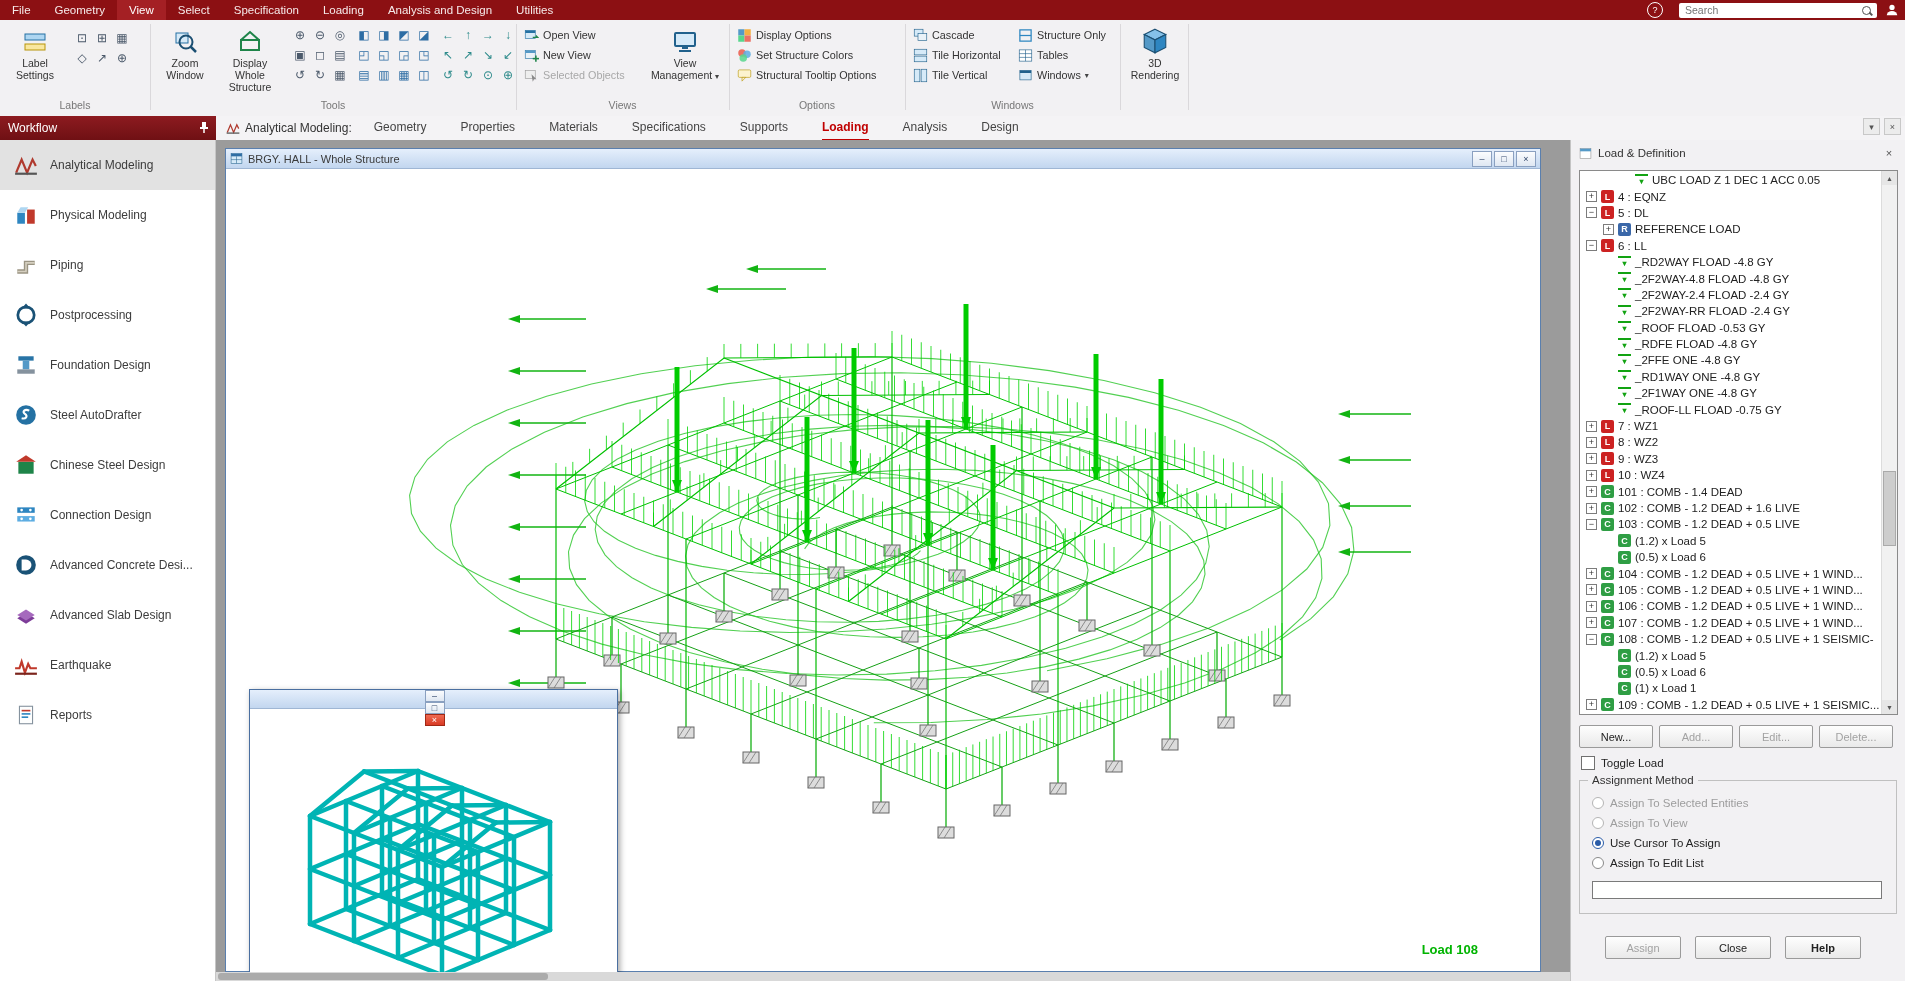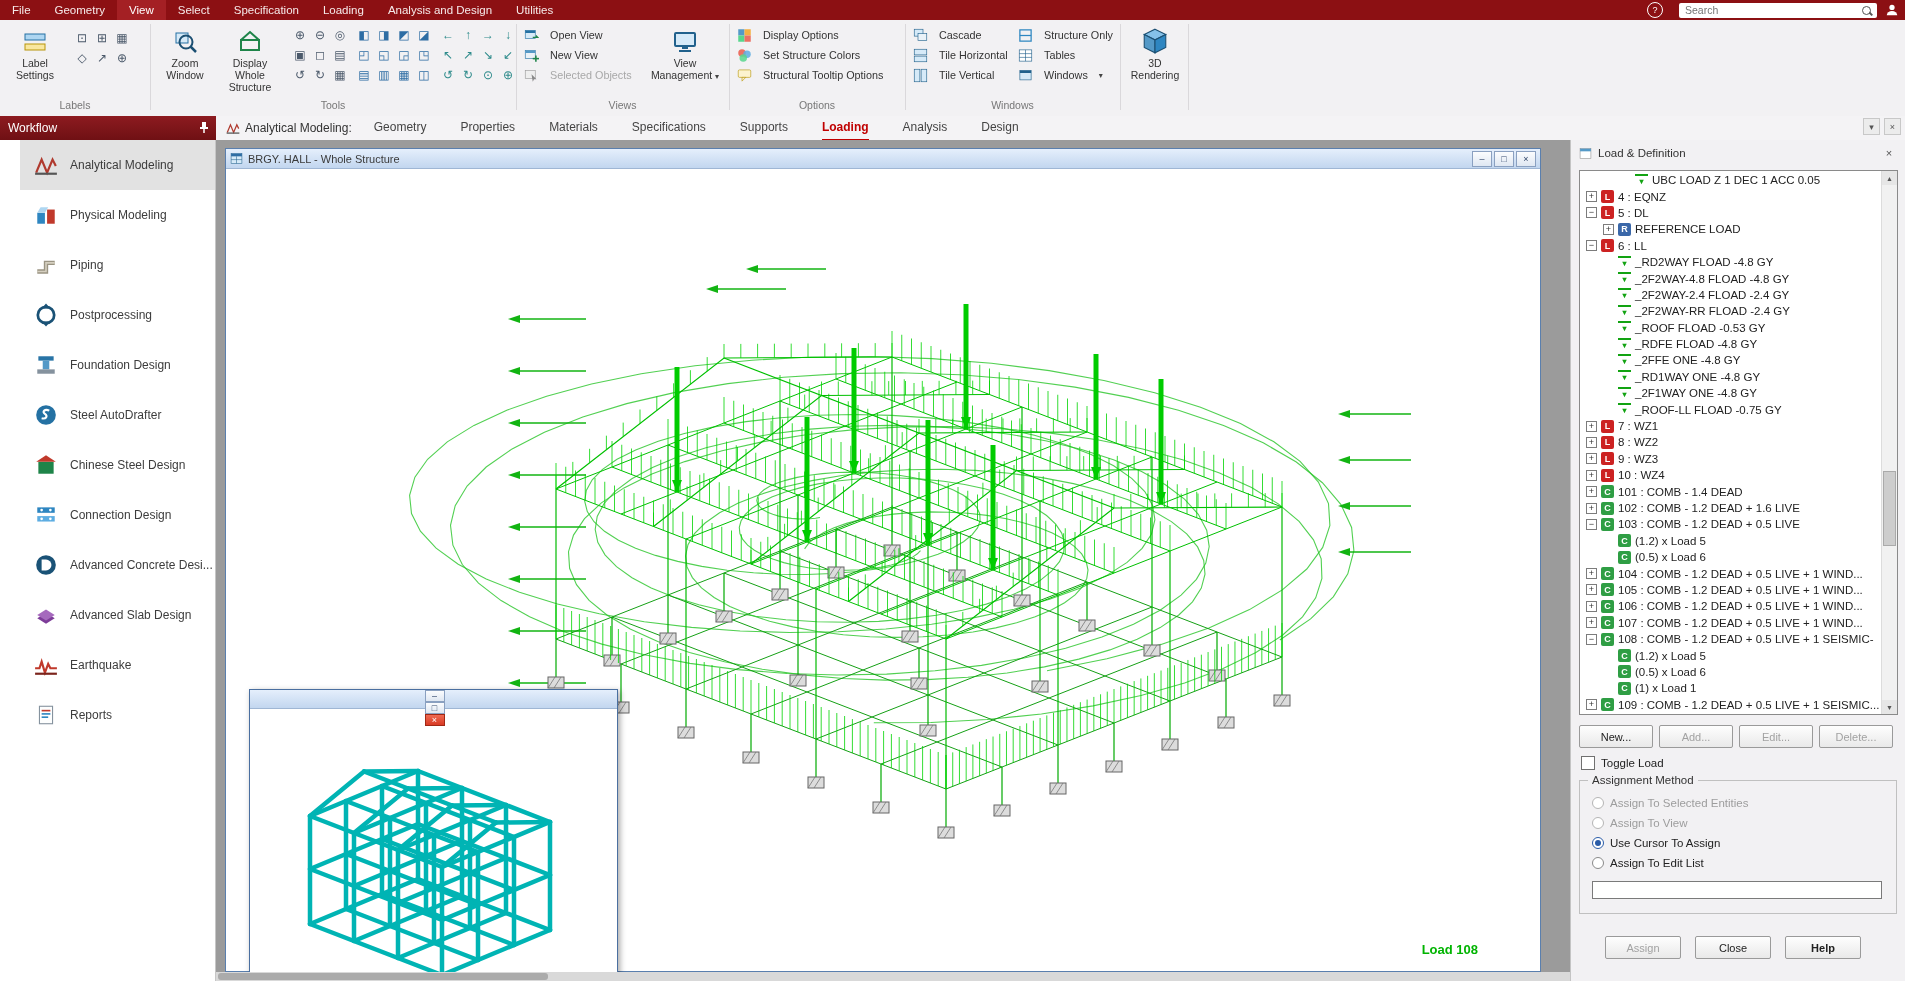--- a/index.html
+++ b/index.html
@@ -19,41 +19,41 @@
   .mag:after{content:"";position:absolute;left:6px;top:6px;width:4px;height:1.5px;background:#555;transform:rotate(45deg);}
   .person{width:14px;height:14px;}
   
   #ribbon{position:absolute;left:0;top:20px;width:1905px;height:96px;background:#f2f1f3;border-bottom:1px solid #cfcdd0;}
   .rsep{position:absolute;top:4px;width:1px;height:86px;background:#dad8db;}
   .rgroup-label{position:absolute;top:79px;font-size:10.5px;color:#777;text-align:center;}
   .bigbtn{position:absolute;top:2px;height:76px;display:flex;flex-direction:column;align-items:center;
           font-size:10.5px;color:#333;text-align:center;cursor:default;border:1px solid transparent;}
   .bigbtn .bico{height:32px;display:flex;align-items:flex-end;justify-content:center;margin-bottom:2px;}
   .bigbtn .l{line-height:12px;}
-  .smallrow{position:absolute;height:18px;display:flex;align-items:center;gap:11px;font-size:10.8px;color:#333;cursor:default;}
+  .smallrow{position:absolute;height:18px;display:flex;align-items:center;gap:4px;font-size:10.8px;color:#333;cursor:default;}
   .smallrow.dis{color:#a8a8a8;}
   .smallrow svg{flex:none;}
   .gicon{position:absolute;width:18px;height:17px;display:flex;align-items:center;justify-content:center;
          font-size:12px;color:#4c5a6b;border:1px solid transparent;cursor:default;}
   .gicon.blue{color:#2e6da4;}
   .gicon.teal{color:#2e8b8b;}
   .caret{font-size:8px;color:#444;}
   
   #workflow-header{position:absolute;left:0;top:116px;width:216px;height:24px;
      background:linear-gradient(#8d1b20,#6f1014);color:#fff;font-size:12px;display:flex;align-items:center;padding-left:8px;box-sizing:border-box;}
   #workflow-pin{position:absolute;right:6px;top:5px;}
   #tabbar{position:absolute;left:216px;top:116px;width:1689px;height:24px;background:#f4f3f5;border-bottom:1px solid #d6d4d7;display:flex;align-items:center;}
   #tab-prefix{display:flex;align-items:center;gap:5px;font-size:12px;color:#333;margin:0 22px 0 10px;}
   .tab{font-size:12px;color:#444;margin-right:34px;height:24px;display:flex;align-items:center;cursor:default;}
   .tab.active{color:#c00000;border-bottom:2px solid #c00000;font-weight:bold;}
   #tabbar-right{position:absolute;right:4px;top:118px;display:flex;gap:4px;}
   #tabbar-right span{width:15px;height:15px;font-size:9px;color:#555;border:1px solid #c8c8c8;background:#ececec;
       display:flex;align-items:center;justify-content:center;}
   
-  #sidebar{position:absolute;left:0;top:140px;width:216px;height:841px;background:#fff;border-right:1px solid #c6c6c6;box-sizing:border-box;padding-left:20px;}
+  #sidebar{position:absolute;left:0;top:140px;width:216px;height:841px;background:#fff;border-right:1px solid #c6c6c6;box-sizing:border-box;}
   .side-item{height:50px;display:flex;align-items:center;cursor:default;}
   .side-item.selected{background:#e2e2e2;}
   .side-item .sic{width:24px;height:24px;margin:0 12px 0 14px;flex:none;}
   .side-item .slab{font-size:12px;color:#3c3c3c;}
   
   #mdi{position:absolute;left:216px;top:140px;width:1354px;height:841px;background:#9b9b9b;}
   #mdi-hscroll{position:absolute;left:0;bottom:0;width:1354px;height:9px;background:#d9d9d9;}
   #mdi-hthumb{position:absolute;left:2px;top:1px;width:330px;height:7px;background:#ababab;border-radius:3px;}
   #main-window{position:absolute;left:9px;top:8px;width:1316px;height:824px;background:#fff;border:1px solid #5a7fae;box-sizing:border-box;}
   .titlebar{height:20px;background:linear-gradient(#e5effc,#c2d6ef);display:flex;align-items:center;padding:0 4px;border-bottom:1px solid #9fb6d4;box-sizing:border-box;}

